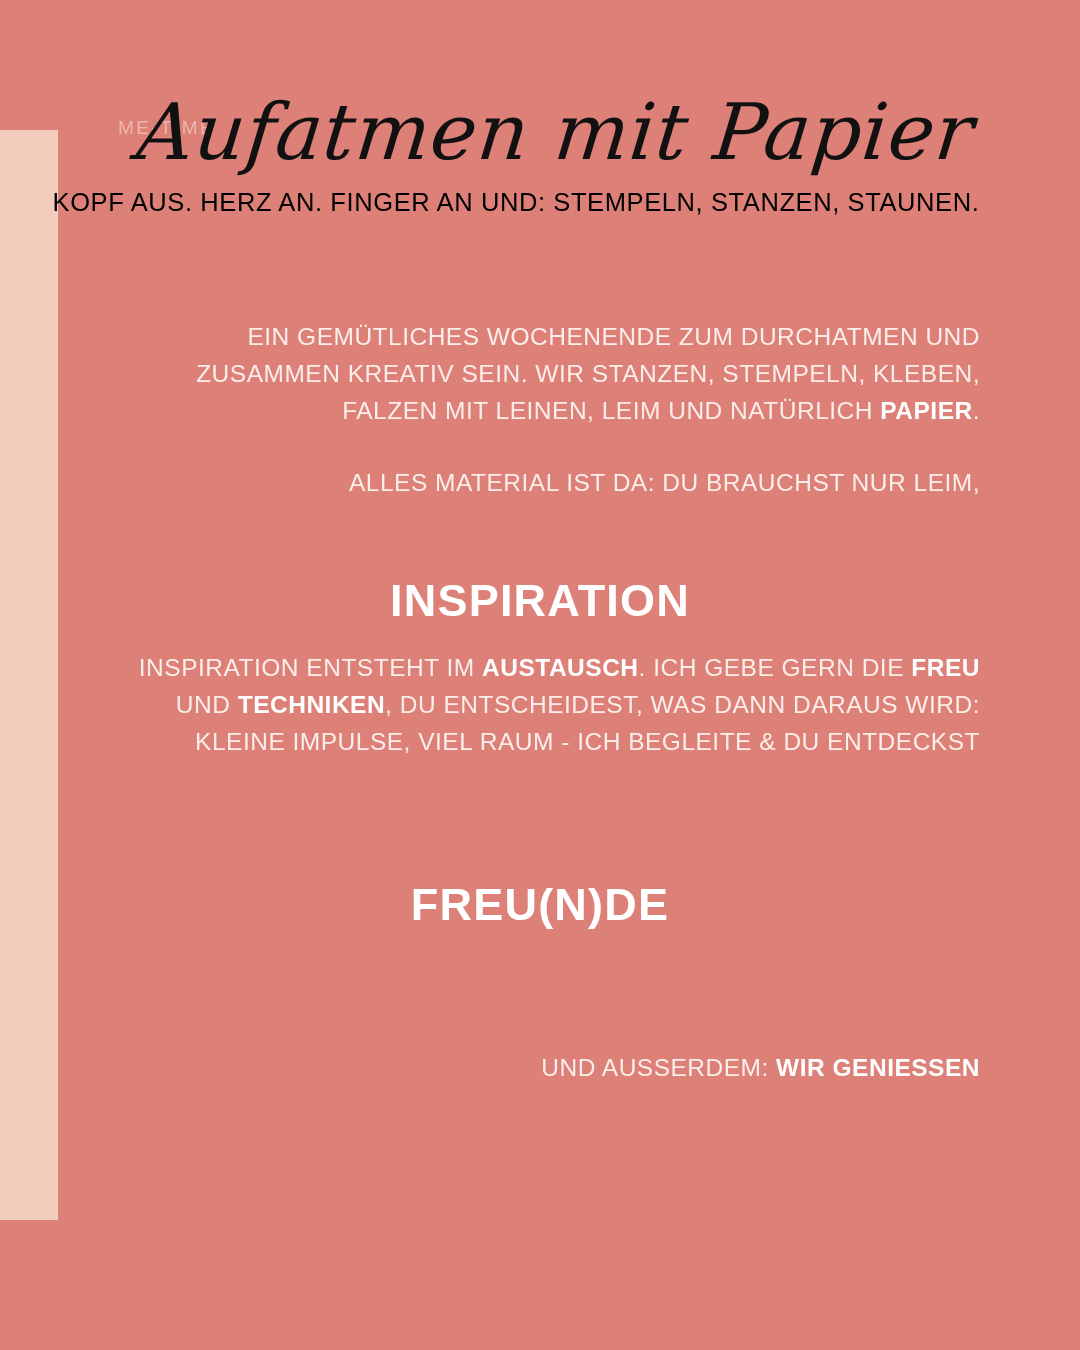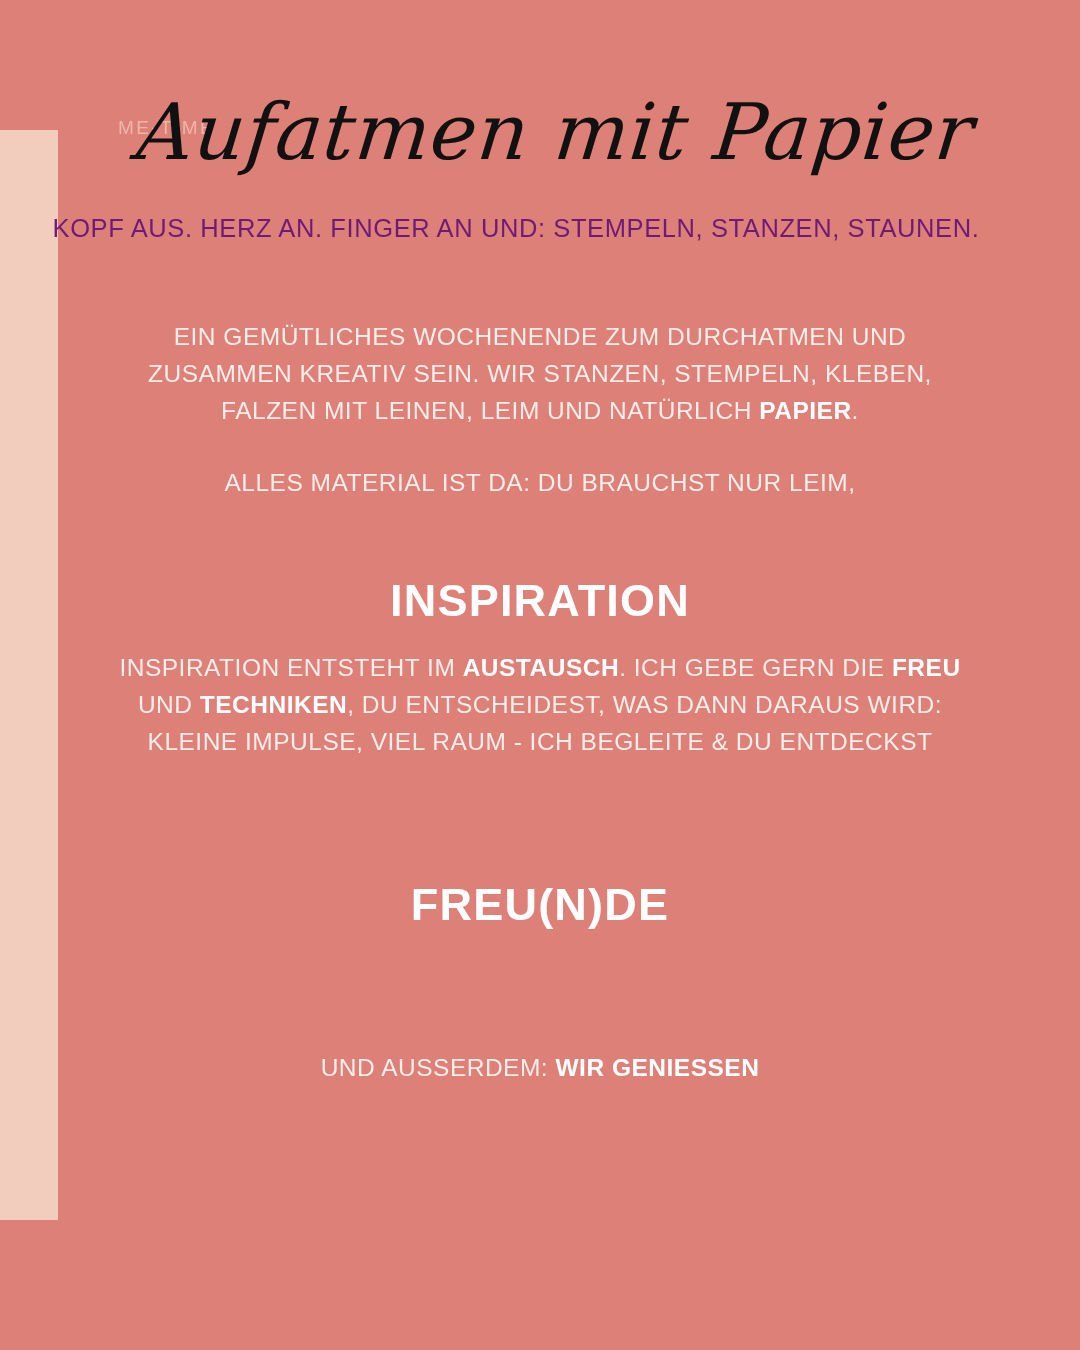--- a/index.html
+++ b/index.html
@@ -54,24 +54,24 @@
     font-size: 78px;
     color: #111;
     letter-spacing: 1px;
     line-height: 1.05;
     font-weight: 400;
     margin: 0;
     padding-left: 80px;
     transform: skewX(-6deg);
   }
   .subtitle {
-    margin-top: 40px;
+    margin-top: 14px;
     font-size: 25.5px;
     letter-spacing: 0.6px;
-    color: #701a75;
+    color: #000000;
     font-weight: 400;
   }
 
   
   .content {
     position: absolute;
     top: 318px;
     left: 0;
     width: 1080px;
     text-align: center;
@@ -86,20 +86,21 @@
     letter-spacing: 1.2px;
     margin: 0 0 22px 0;
   }
   .sec-body {
     color: #fbeeea;
     font-size: 24.5px;
     line-height: 1.52;
     letter-spacing: 0.5px;
     margin: 0 auto;
     max-width: 880px;
+    text-align: right;
   }
   .sec-body b { font-weight: bold; color: #ffffff; }
   .gap-sm { height: 34px; }
   .gap-md { height: 74px; }
   .gap-lg { height: 118px; }
   .gap-xl { height: 96px; }
 </style>
 </head>
 <body>
 

